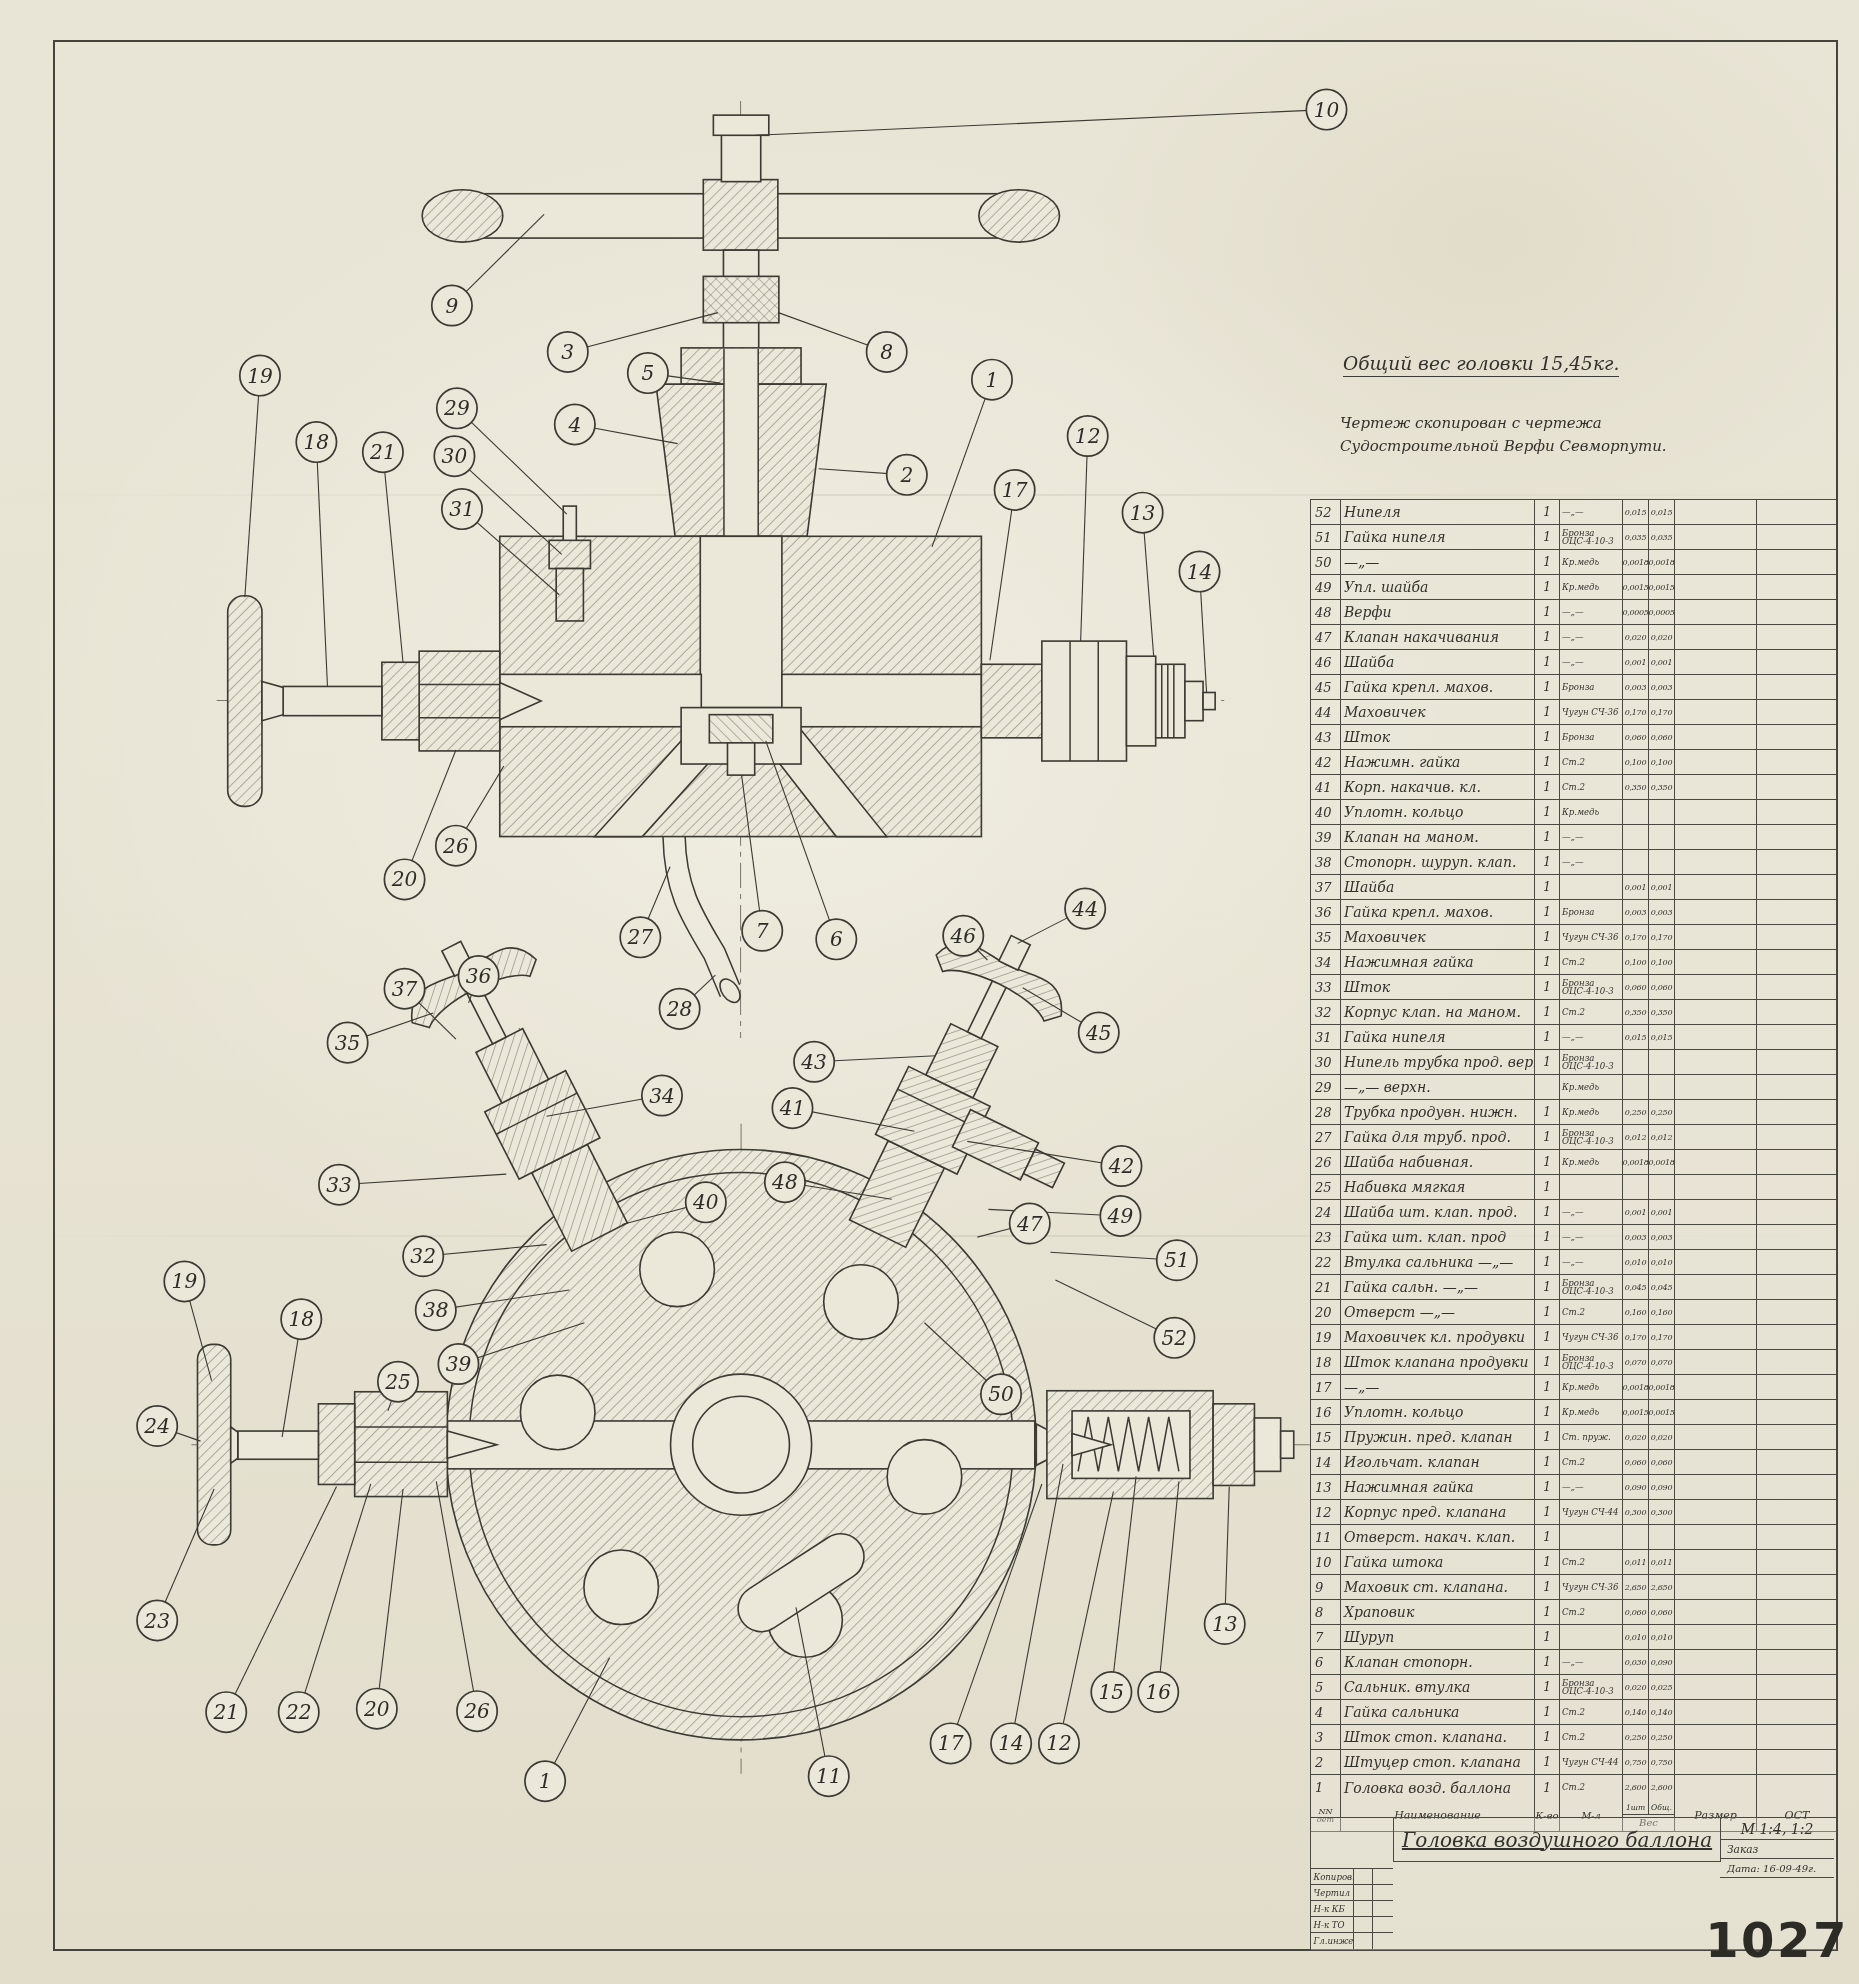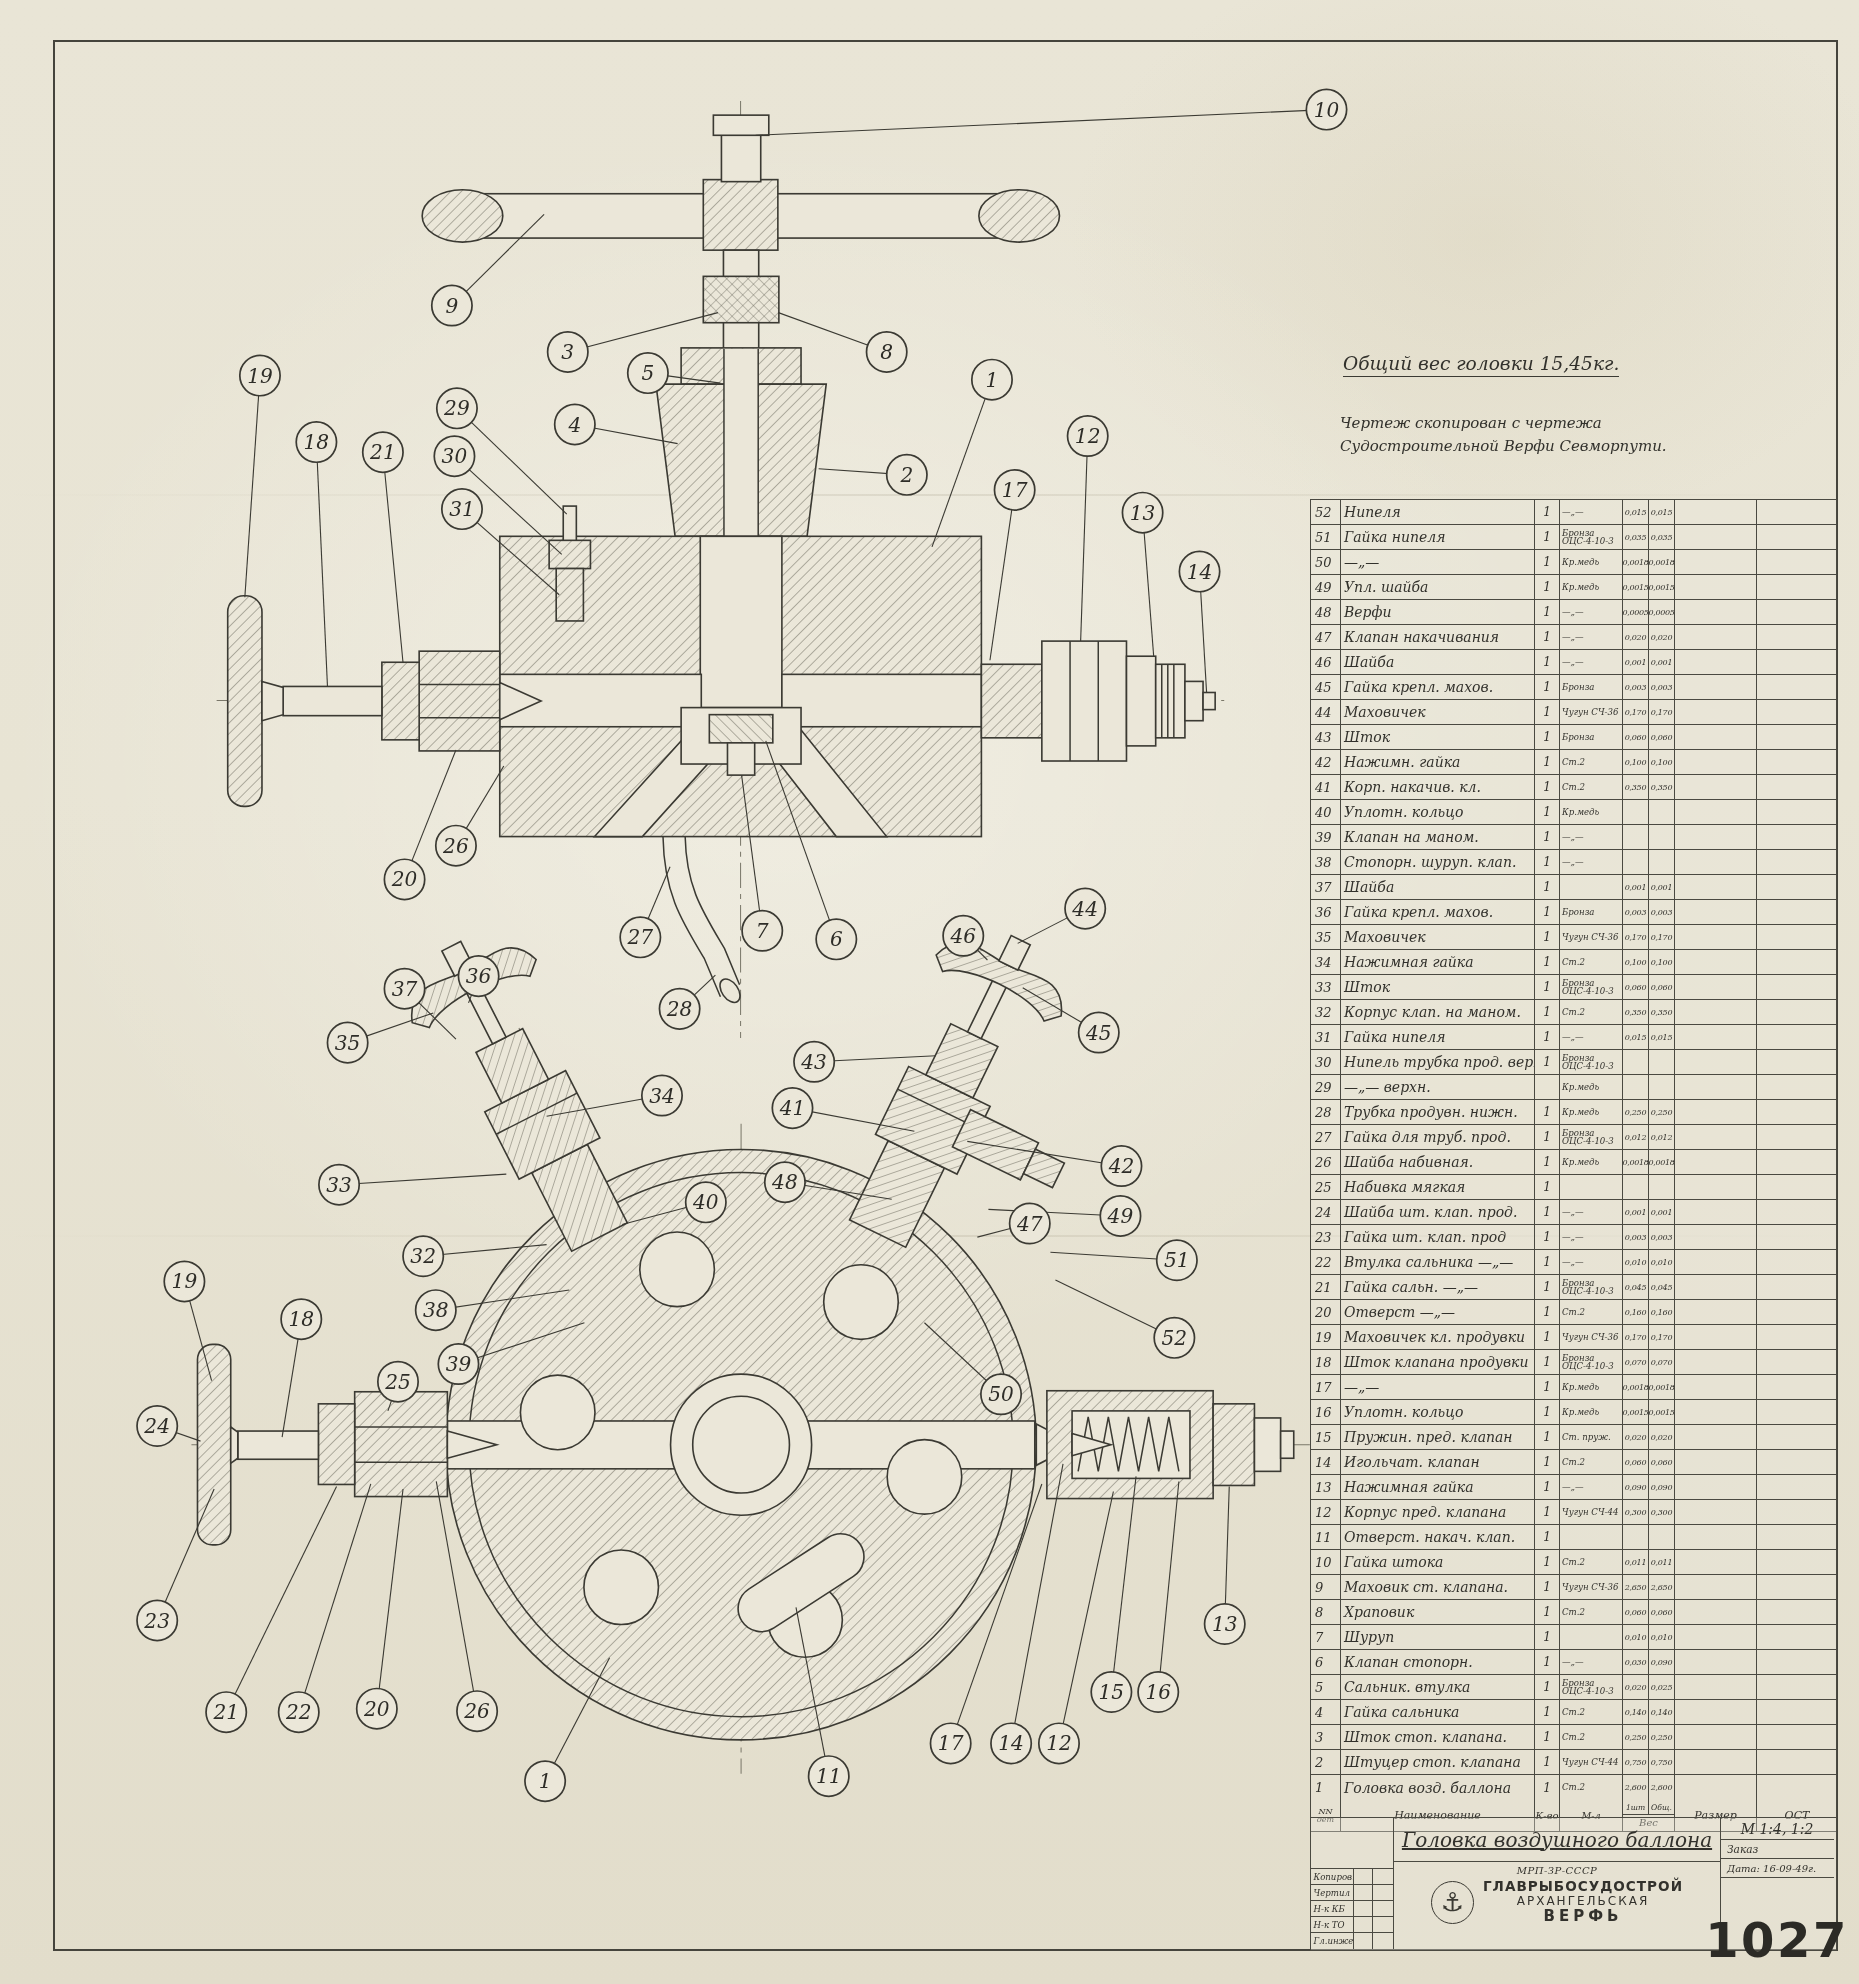--- a/index.html
+++ b/index.html
@@ -1113,31 +1113,20 @@
         </div>
         <div class="wbot">Вес</div>
       </div>
       <div class="pcell hdr">Размер</div>
       <div class="pcell hdr">ОСТ</div>
     </div>
   </div>
 
   <div class="title-block">
     <div class="tb-title">Головка воздушного баллона</div>
-    <div class="tb-org">
-      <div class="org-top">МРП-ЗР-СССР</div>
-      <div class="org-row">
-        <div class="logo">⚓</div>
-        <div class="org-lines">
-          <div class="org-main">ГЛАВРЫБОСУДОСТРОЙ</div>
-          <div class="org-sub1">АРХАНГЕЛЬСКАЯ</div>
-          <div class="org-sub2">ВЕРФЬ</div>
-        </div>
-      </div>
-    </div>
     <div class="tb-roles" id="roles-rows">
         <div class="role-row">
           <div class="role-cell">Копиров.</div>
           <div class="role-cell"></div>
           <div class="role-cell"></div>
         </div>
         <div class="role-row">
           <div class="role-cell">Чертил</div>
           <div class="role-cell"></div>
           <div class="role-cell"></div>

